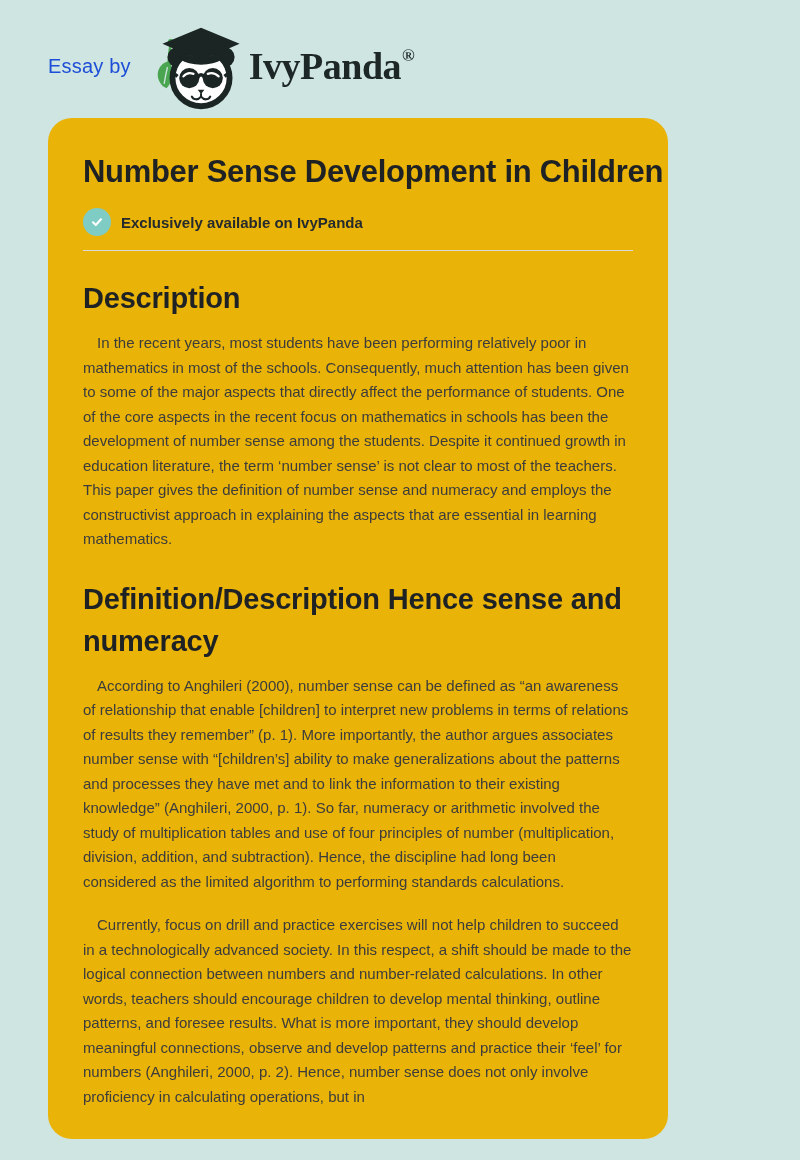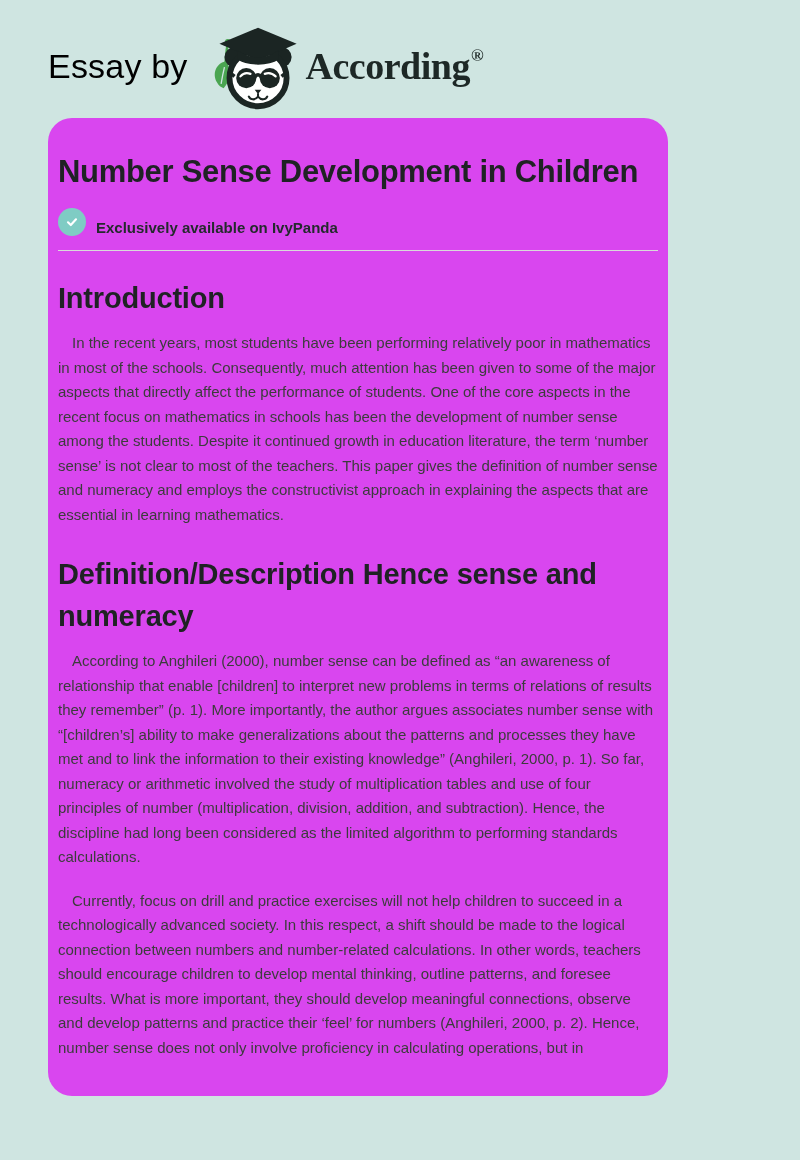--- a/index.html
+++ b/index.html
@@ -11,23 +11,23 @@
     overflow: hidden;
   }
   
   .site-header {
     display: flex;
     align-items: center;
     padding: 28px 0 0 48px;
     height: 104px;
   }
   .essay-by {
-    font-size: 34px;
+    font-size: 20px;
     font-weight: 400;
-    color: #000000;
+    color: #1d4ed8;
     letter-spacing: 0.2px;
   }
   .logo-wrap {
     margin: 4px 6px 0 18px;
     display: inline-flex;
     align-items: center;
   }
   .wordmark {
     font-family: "Liberation Serif", serif;
     font-weight: 700;
@@ -39,36 +39,36 @@
     font-size: 17px;
     font-weight: 700;
     vertical-align: 18px;
     margin-left: 1px;
   }
   
   .card {
     width: 620px;
     margin: 14px 50px 0 48px;
     min-height: 978px;
-    background: #d946ef;
+    background: #eab308;
     border-radius: 24px;
-    padding: 34px 10px 30px;
+    padding: 34px 35px 30px;
   }
   .title {
     margin: 0 0 16px;
     font-size: 31px;
     line-height: 40px;
     font-weight: 700;
     color: #1f2224;
     letter-spacing: -0.3px;
     white-space: nowrap;
   }
   .badge-row {
     display: flex;
-    align-items: flex-end;
+    align-items: center;
     margin: 9px 0 14px;
   }
   .badge-circle {
     width: 28px; height: 28px;
     border-radius: 50%;
     background: #7fccc4;
     display: inline-flex;
     align-items: center;
     justify-content: center;
     flex: 0 0 28px;
@@ -130,39 +130,39 @@
       <circle cx="76" cy="62" r="12" fill="#1b2523"></circle>
       <path d="M58 61 Q 62 55 66 61" stroke="#1b2523" stroke-width="4" fill="none"></path>
 
       <path d="M41 60 Q 46 54 53 57" stroke="#ffffff" stroke-width="2.6" fill="none" stroke-linecap="round"></path>
       <path d="M70 57 Q 77 54 83 60" stroke="#ffffff" stroke-width="2.6" fill="none" stroke-linecap="round"></path>
 
       <path d="M58 76 L66 76 L62 81 Z" fill="#1b2523"></path>
       <path d="M62 81 L62 84 M62 84 C 58 89, 53 88, 51 84 M62 84 C 66 89, 71 88, 73 84" stroke="#1b2523" stroke-width="2.4" fill="none" stroke-linecap="round"></path>
     </svg>
   </span>
-  <span class="wordmark"><span>According</span><sup>®</sup></span>
+  <span class="wordmark"><span>IvyPanda</span><sup>®</sup></span>
 </header>
 
 <main class="card">
   <h1 class="title">Number Sense Development in Children</h1>
 
   <div class="badge-row">
     <span class="badge-circle">
       <svg width="16" height="16" viewBox="0 0 24 24" aria-hidden="true">
         <path d="M6 12.5 L10.2 16.5 L18 8" stroke="#ffffff" stroke-width="3.2" fill="none" stroke-linecap="round" stroke-linejoin="round"></path>
       </svg>
     </span>
     <span class="badge-label">Exclusively available on IvyPanda</span>
   </div>
 
   <hr class="divider">
 
   <section>
-    <h2 class="section-heading">Introduction</h2>
+    <h2 class="section-heading">Description</h2>
     <p class="body-para">In the recent years, most students have been performing relatively poor in mathematics in most of the schools. Consequently, much attention has been given to some of the major aspects that directly affect the performance of students. One of the core aspects in the recent focus on mathematics in schools has been the development of number sense among the students. Despite it continued growth in education literature, the term ‘number sense’ is not clear to most of the teachers. This paper gives the definition of number sense and numeracy and employs the constructivist approach in explaining the aspects that are essential in learning mathematics.</p>
   </section>
 
   <section>
     <h2 class="section-heading">Definition/Description Hence sense and numeracy</h2>
     <p class="body-para">According to Anghileri (2000), number sense can be defined as “an awareness of relationship that enable [children] to interpret new problems in terms of relations of results they remember” (p. 1). More importantly, the author argues associates number sense with “[children’s] ability to make generalizations about the patterns and processes they have met and to link the information to their existing knowledge” (Anghileri, 2000, p. 1). So far, numeracy or arithmetic involved the study of multiplication tables and use of four principles of number (multiplication, division, addition, and subtraction). Hence, the discipline had long been considered as the limited algorithm to performing standards calculations.</p>
     <p class="body-para">Currently, focus on drill and practice exercises will not help children to succeed in a technologically advanced society. In this respect, a shift should be made to the logical connection between numbers and number-related calculations. In other words, teachers should encourage children to develop mental thinking, outline patterns, and foresee results. What is more important, they should develop meaningful connections, observe and develop patterns and practice their ‘feel’ for numbers (Anghileri, 2000, p. 2). Hence, number sense does not only involve proficiency in calculating operations, but in</p>
   </section>
 </main>
 

